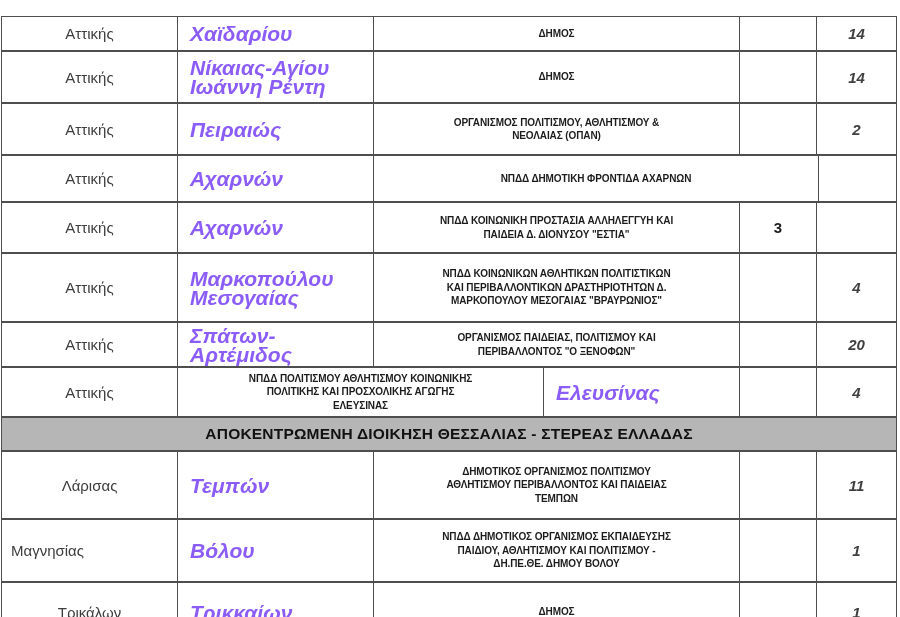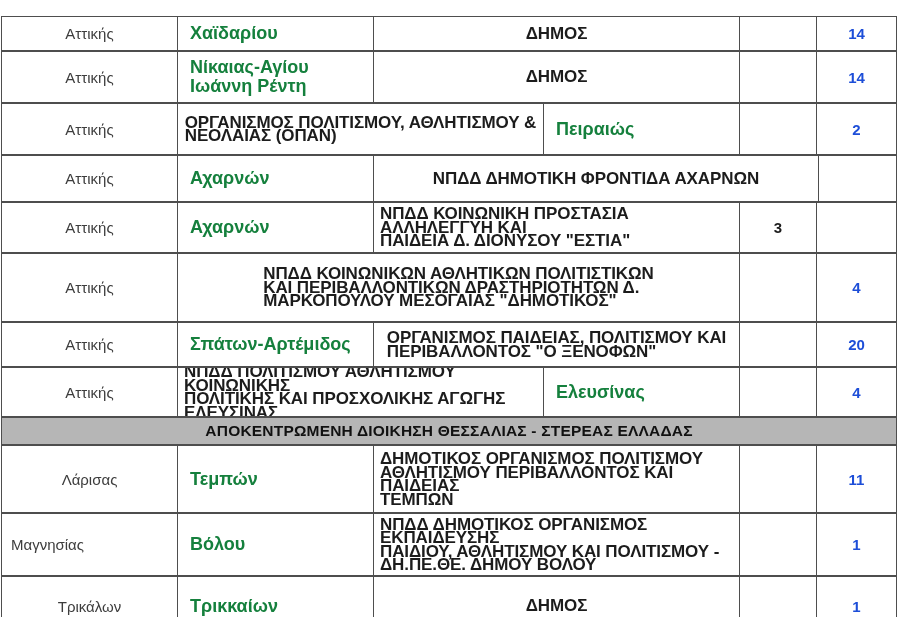--- a/index.html
+++ b/index.html
@@ -39,38 +39,40 @@
     width:176px;
     justify-content:center;
     font-size:15px;
     color:#3d3d3d;
   }
   .c1.left{justify-content:flex-start;padding-left:9px;}
   .c2{
     width:196px;
     padding-left:12px;
     font-weight:bold;
-    font-size:18px;
+    font-size:21px;
     line-height:19px;
-    color:#15803d;
+    color:#8b5cf6;
     white-space:pre-line;
+    font-style:italic;
   }
   .c3{
     flex:1;
     justify-content:center;
+    text-align:center;
     font-weight:bold;
-    font-size:17px;
+    font-size:10px;
     line-height:13.5px;
     letter-spacing:-0.1px;
     color:#1c1c1c;
     white-space:pre-line;
     padding:0 6px;
   }
   .c4{width:77px;justify-content:center;font-weight:bold;font-size:15px;color:#1c1c1c;}
-  .c5{width:79px;justify-content:center;font-weight:bold;font-size:15px;color:#1d4ed8;}
+  .c5{width:79px;justify-content:center;font-weight:bold;font-size:15px;color:#404040;font-style:italic;}
   .section{
     display:flex;
     align-items:center;
     justify-content:center;
     background:var(--band);
     font-weight:bold;
     font-size:15.5px;
     letter-spacing:0.2px;
     color:#111111;
   }
@@ -89,66 +91,68 @@
     <div class="row" style="height: 52px;">
       <div class="cell c1">Αττικής</div>
       <div class="cell c2">Νίκαιας-Αγίου
 Ιωάννη Ρέντη</div>
       <div class="cell c3">ΔΗΜΟΣ</div>
       <div class="cell c4"></div>
       <div class="cell c5">14</div>
     </div>
     <div class="row" style="height: 52px;">
       <div class="cell c1">Αττικής</div>
+      <div class="cell c2">Πειραιώς</div>
       <div class="cell c3">ΟΡΓΑΝΙΣΜΟΣ ΠΟΛΙΤΙΣΜΟΥ, ΑΘΛΗΤΙΣΜΟΥ &amp;
 ΝΕΟΛΑΙΑΣ (ΟΠΑΝ)</div>
-      <div class="cell c2">Πειραιώς</div>
       <div class="cell c4"></div>
       <div class="cell c5">2</div>
     </div>
     <div class="row" style="height: 47px;">
       <div class="cell c1">Αττικής</div>
       <div class="cell c2">Αχαρνών</div>
       <div class="cell c3">ΝΠΔΔ ΔΗΜΟΤΙΚΗ ΦΡΟΝΤΙΔΑ ΑΧΑΡΝΩΝ</div>
       <div class="cell c4"></div>
     </div>
     <div class="row" style="height: 51px;">
       <div class="cell c1">Αττικής</div>
       <div class="cell c2">Αχαρνών</div>
       <div class="cell c3">ΝΠΔΔ ΚΟΙΝΩΝΙΚΗ ΠΡΟΣΤΑΣΙΑ ΑΛΛΗΛΕΓΓΥΗ ΚΑΙ
 ΠΑΙΔΕΙΑ Δ. ΔΙΟΝΥΣΟΥ "ΕΣΤΙΑ"</div>
       <div class="cell c4">3</div>
       <div class="cell c5"></div>
     </div>
     <div class="row" style="height: 69px;">
       <div class="cell c1">Αττικής</div>
+      <div class="cell c2">Μαρκοπούλου
+Μεσογαίας</div>
       <div class="cell c3">ΝΠΔΔ ΚΟΙΝΩΝΙΚΩΝ ΑΘΛΗΤΙΚΩΝ ΠΟΛΙΤΙΣΤΙΚΩΝ
 ΚΑΙ ΠΕΡΙΒΑΛΛΟΝΤΙΚΩΝ ΔΡΑΣΤΗΡΙΟΤΗΤΩΝ Δ.
-ΜΑΡΚΟΠΟΥΛΟΥ ΜΕΣΟΓΑΙΑΣ "ΔΗΜΟΤΙΚΟΣ"</div>
+ΜΑΡΚΟΠΟΥΛΟΥ ΜΕΣΟΓΑΙΑΣ "ΒΡΑΥΡΩΝΙΟΣ"</div>
       <div class="cell c4"></div>
       <div class="cell c5">4</div>
     </div>
     <div class="row" style="height: 45px;">
       <div class="cell c1">Αττικής</div>
       <div class="cell c2">Σπάτων-Αρτέμιδος</div>
       <div class="cell c3">ΟΡΓΑΝΙΣΜΟΣ ΠΑΙΔΕΙΑΣ, ΠΟΛΙΤΙΣΜΟΥ ΚΑΙ
 ΠΕΡΙΒΑΛΛΟΝΤΟΣ "Ο ΞΕΝΟΦΩΝ"</div>
       <div class="cell c4"></div>
       <div class="cell c5">20</div>
     </div>
     <div class="row" style="height: 50px;">
       <div class="cell c1">Αττικής</div>
       <div class="cell c3">ΝΠΔΔ ΠΟΛΙΤΙΣΜΟΥ ΑΘΛΗΤΙΣΜΟΥ ΚΟΙΝΩΝΙΚΗΣ
 ΠΟΛΙΤΙΚΗΣ ΚΑΙ ΠΡΟΣΧΟΛΙΚΗΣ ΑΓΩΓΗΣ
 ΕΛΕΥΣΙΝΑΣ</div>
       <div class="cell c2">Ελευσίνας</div>
       <div class="cell c4"></div>
       <div class="cell c5">4</div>
     </div>
-    <div class="row section" style="height: 28px;">
+    <div class="row section" style="height: 34px;">
       <span>ΑΠΟΚΕΝΤΡΩΜΕΝΗ ΔΙΟΙΚΗΣΗ ΘΕΣΣΑΛΙΑΣ - ΣΤΕΡΕΑΣ ΕΛΛΑΔΑΣ</span>
     </div>
     <div class="row" style="height: 68px;">
       <div class="cell c1">Λάρισας</div>
       <div class="cell c2">Τεμπών</div>
       <div class="cell c3">ΔΗΜΟΤΙΚΟΣ ΟΡΓΑΝΙΣΜΟΣ ΠΟΛΙΤΙΣΜΟΥ
 ΑΘΛΗΤΙΣΜΟΥ ΠΕΡΙΒΑΛΛΟΝΤΟΣ ΚΑΙ ΠΑΙΔΕΙΑΣ
 ΤΕΜΠΩΝ</div>
       <div class="cell c4"></div>
       <div class="cell c5">11</div>

